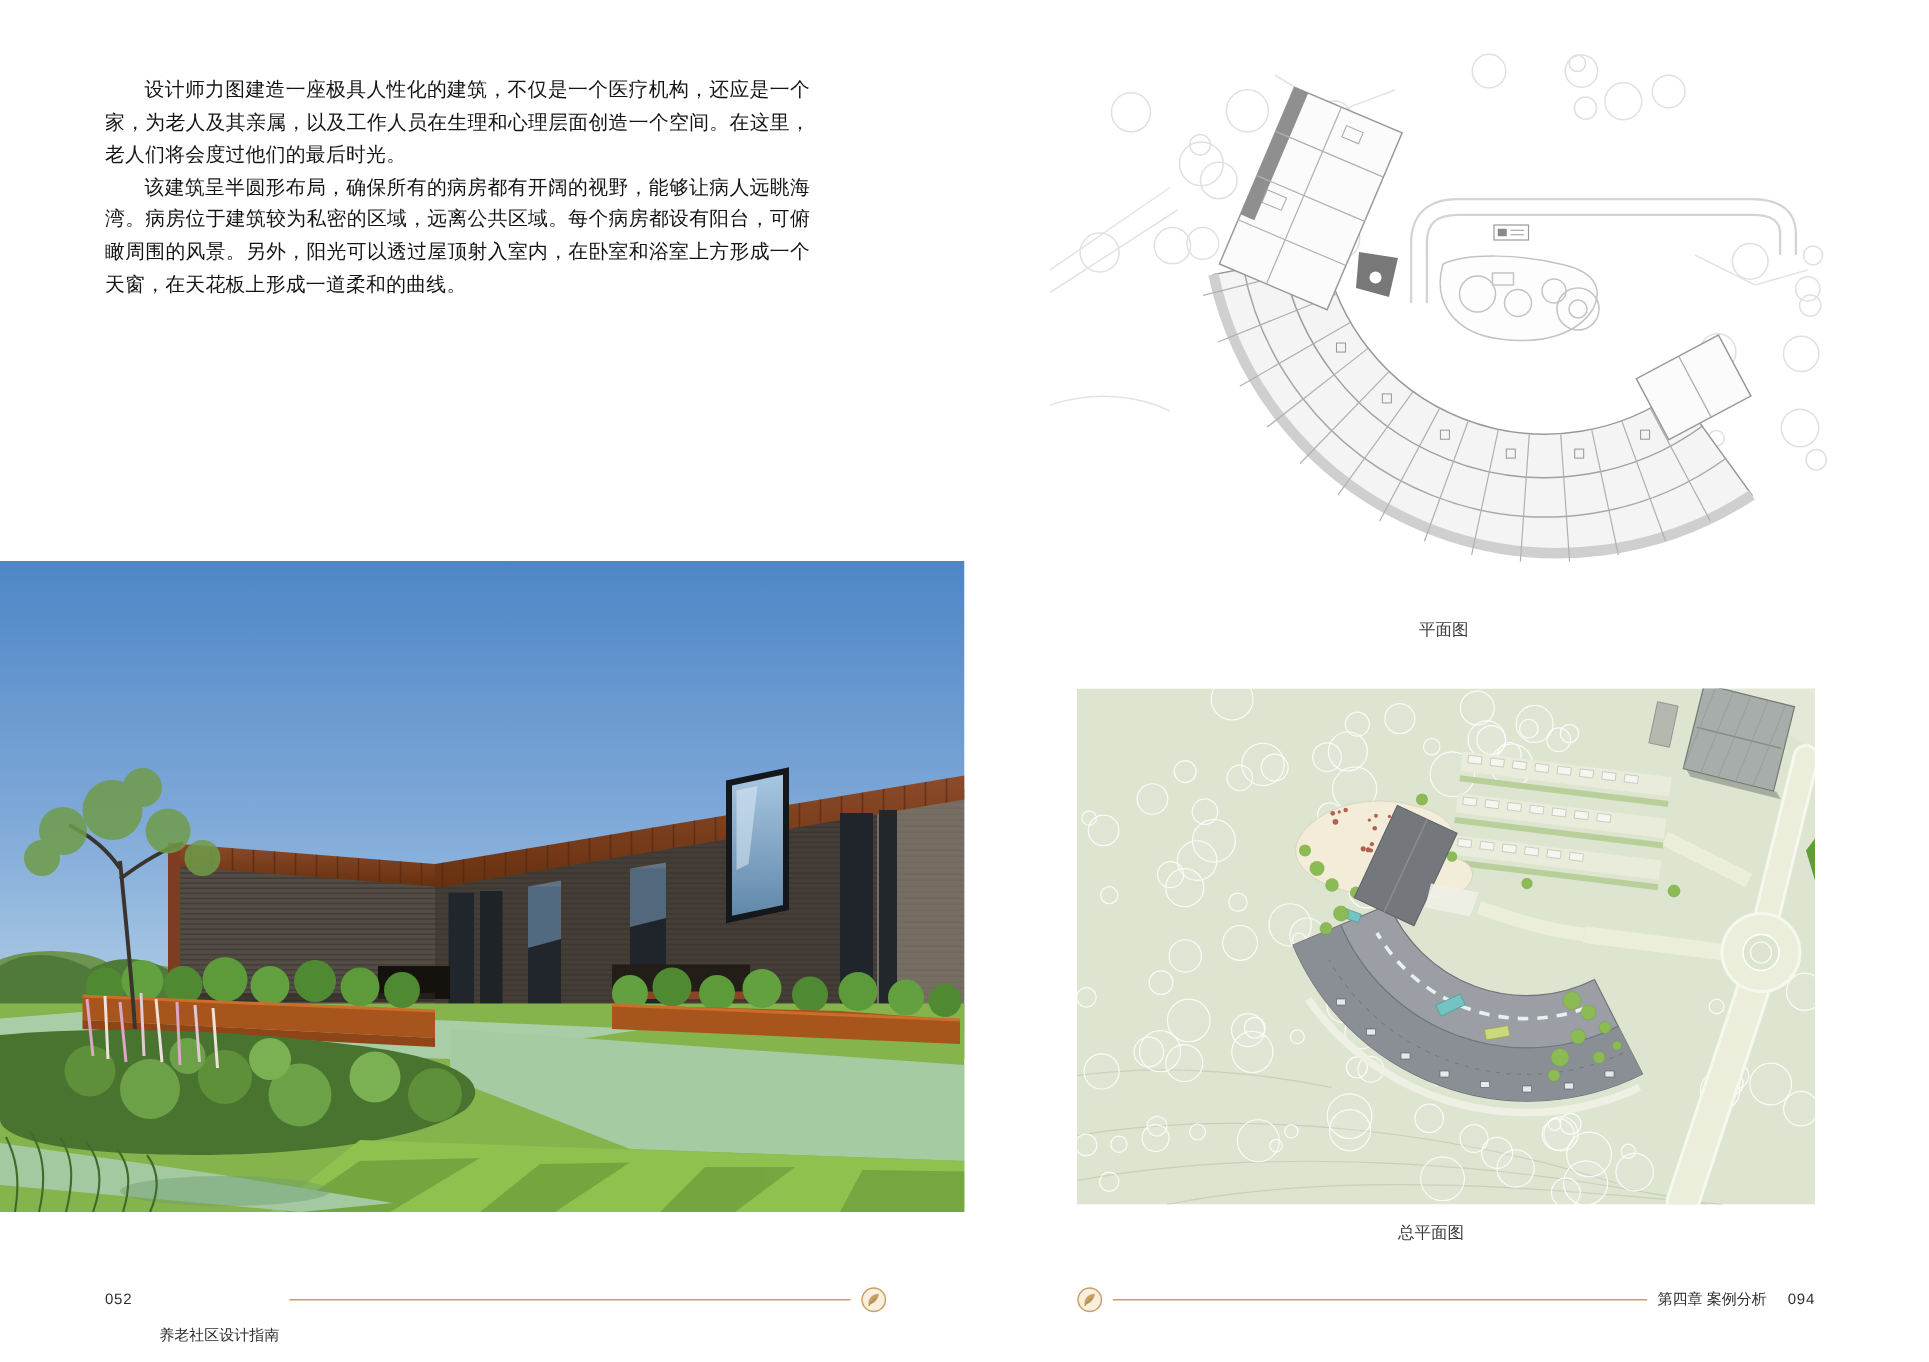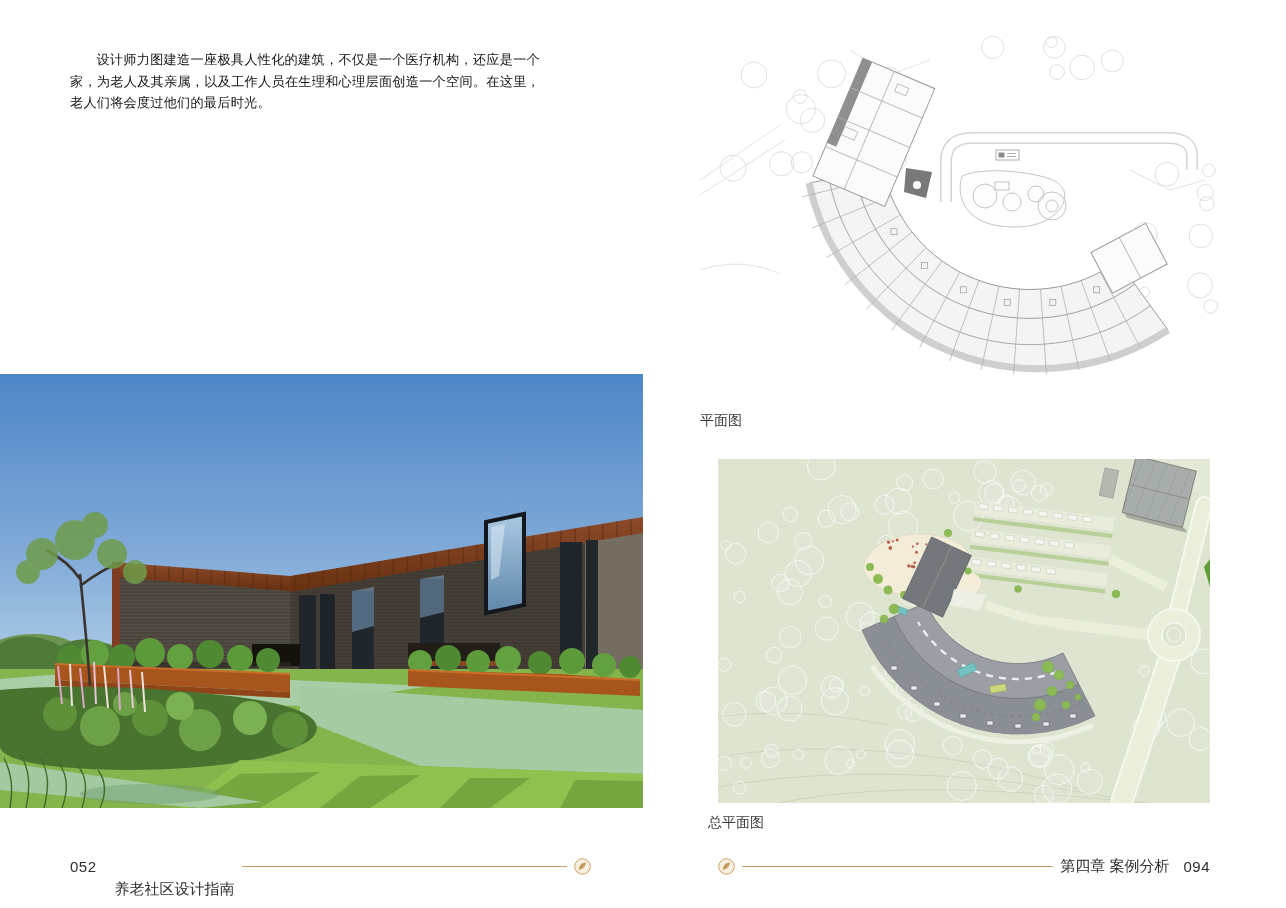--- a/index.html
+++ b/index.html
@@ -12,44 +12,45 @@
   .text-block { position:absolute; left:70px; top:49px; width:470px;
                 font-size:13.2px; line-height:21.6px; color:#141414;
                 text-align:justify; letter-spacing:.2px; }
   .text-block p { text-indent:2em; }
 
   
   .photo-fig { position:absolute; left:0; top:374px; width:643px; height:434px; }
   .floorplan-fig { position:absolute; left:700px; top:30px; width:525px; height:378px; }
   .siteplan-fig  { position:absolute; left:718px; top:459px; width:492px; height:344px; }
   figure svg { display:block; width:100%; height:100%; }
-  .caption { position:absolute; font-size:14px; color:#3a3a3a; }
+  .caption { position:absolute; text-align:center; font-size:11px; color:#3a3a3a; }
   .caption.fp { left:700px; top:412px; width:525px; }
   .caption.sp { left:708px; top:814px; width:492px; }
 
   
   .footer { position:absolute; top:857px; height:18px; display:flex; align-items:center;
-            font-size:15px; color:#2e2e2e; }
+            font-size:10px; color:#2e2e2e; }
   .footer-left  { left:70px;  width:521px; }
   .footer-right { left:718px; width:492px; }
   .footer .rule { flex:1; border-top:1px solid #c9a063; margin:0 7px; }
   .footer .pnum { letter-spacing:.5px; }
   .footer-left .title { margin-left:18px;margin-top:47px; }
   .footer-right .chapter { margin-right:14px; }
   .ornament { width:17px; height:17px; flex:0 0 17px; }
 </style>
 </head>
 <body>
 
 <div class="spread">
 
   <section>
 
     <div class="text-block">
       <p>设计师力图建造一座极具人性化的建筑，不仅是一个医疗机构，还应是一个家，为老人及其亲属，以及工作人员在生理和心理层面创造一个空间。在这里，老人们将会度过他们的最后时光。</p>
+      <p>该建筑呈半圆形布局，确保所有的病房都有开阔的视野，能够让病人远眺海湾。病房位于建筑较为私密的区域，远离公共区域。每个病房都设有阳台，可俯瞰周围的风景。另外，阳光可以透过屋顶射入室内，在卧室和浴室上方形成一个天窗，在天花板上形成一道柔和的曲线。</p>
     </div>
 
     <figure class="photo-fig">
       <svg viewBox="0 0 643 434" preserveAspectRatio="none">
         <defs>
           <linearGradient id="sky" x1="0" y1="0" x2="0" y2="1">
             <stop offset="0" stop-color="#4e86c6"></stop>
               <stop offset=".55" stop-color="#7fa9d8"></stop>
               <stop offset="1" stop-color="#b6d1e8"></stop>
           </linearGradient>

